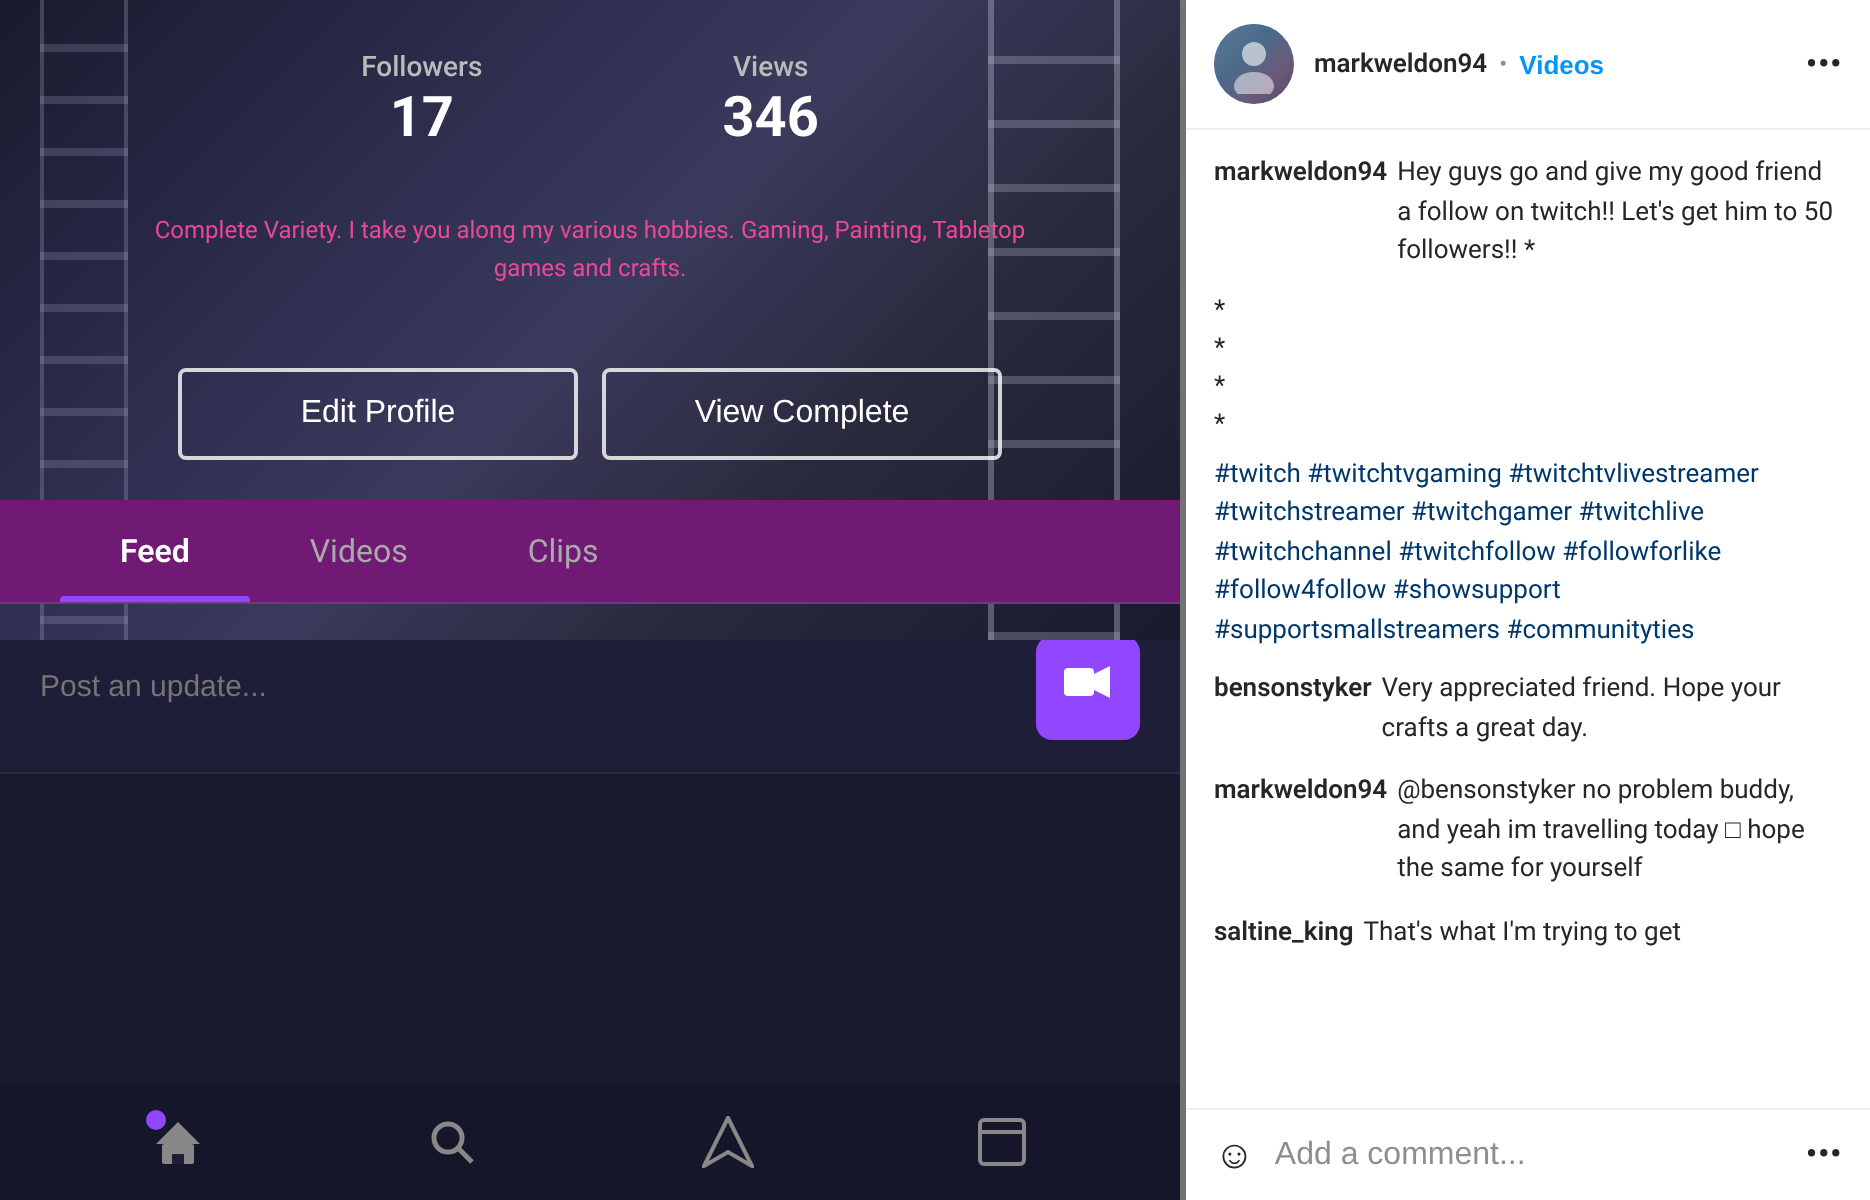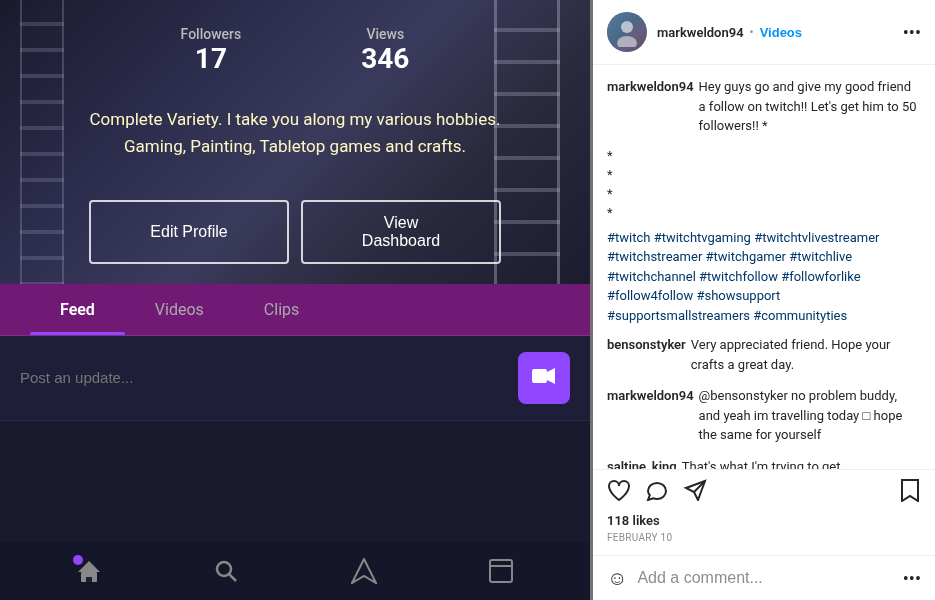--- a/index.html
+++ b/index.html
@@ -92,22 +92,22 @@
       font-size: 28px;
       font-weight: 700;
       color: #fff;
       line-height: 1.2;
     }
 
     .bio-text {
       position: relative;
       z-index: 2;
       text-align: center;
-      color: #fef9c3;
-      font-size: 17px;
+      color: #ec4899;
+      font-size: 12px;
       line-height: 1.6;
       padding: 20px 60px;
       font-weight: 400;
     }
 
     .action-buttons {
       position: relative;
       z-index: 2;
       display: flex;
       justify-content: center;
@@ -428,21 +428,21 @@
     <div class="stat-item">
       <div class="stat-label">Views</div>
       <div class="stat-value">346</div>
     </div>
   </div>
 
   <div class="bio-text">Complete Variety. I take you along my various hobbies. Gaming, Painting, Tabletop games and crafts.</div>
 
   <div class="action-buttons">
     <button class="action-btn">Edit Profile</button>
-    <button class="action-btn">View Dashboard</button>
+    <button class="action-btn">View Complete</button>
   </div>
 
   <div class="tabs-bar">
     <div class="tab-item active">
       <span>Feed</span>
     </div>
     <div class="tab-item">
       <span>Videos</span>
     </div>
     <div class="tab-item">
@@ -536,51 +536,20 @@
       <span class="comment-username">markweldon94</span>
       <span class="comment-text">@bensonstyker no problem buddy, and yeah im travelling today □ hope the same for yourself</span>
     </div>
 
     <div class="comment">
       <span class="comment-username">saltine_king</span>
       <span class="comment-text">That's what I'm trying to get</span>
     </div>
   </div>
 
-  <div class="post-actions">
-    <div class="action-icons">
-
-      <span class="action-icon">
-        <svg width="24" height="22" viewBox="0 0 24 22" fill="none" stroke="#262626" stroke-width="2">
-          <path d="M12 21C12 21 2 14 2 7a5 5 0 0 1 10 0 5 5 0 0 1 10 0c0 7-10 14-10 14z"></path>
-        </svg>
-      </span>
-
-      <span class="action-icon">
-        <svg width="24" height="22" viewBox="0 0 24 22" fill="none" stroke="#262626" stroke-width="2">
-          <path d="M21 12c0 4.4-4 8-9 8-1.4 0-2.7-.3-3.9-.8L3 21l1.8-4.8A7.5 7.5 0 0 1 3 12c0-4.4 4-8 9-8s9 3.6 9 8z"></path>
-        </svg>
-      </span>
-
-      <span class="action-icon">
-        <svg width="24" height="22" viewBox="0 0 24 22" fill="none" stroke="#262626" stroke-width="2">
-          <path d="M22 2L11 13"></path>
-          <polygon points="22,2 15,21 11,13 3,9"></polygon>
-        </svg>
-      </span>
-
-      <span class="action-icon bookmark">
-        <svg width="22" height="24" viewBox="0 0 22 24" fill="none" stroke="#262626" stroke-width="2">
-          <path d="M3 2h16v21l-8-5-8 5V2z"></path>
-        </svg>
-      </span>
-    </div>
-    <div class="likes-count">118 likes</div>
-    <div class="post-date">FEBRUARY 10</div>
-  </div>
 
   <div class="add-comment-bar">
     <span class="emoji-icon">☺</span>
     <input class="add-comment-input" type="text" placeholder="Add a comment..." style="">
     <span class="more-options-icon">•••</span>
   </div>
 
 </div>
 
 </body></html>

